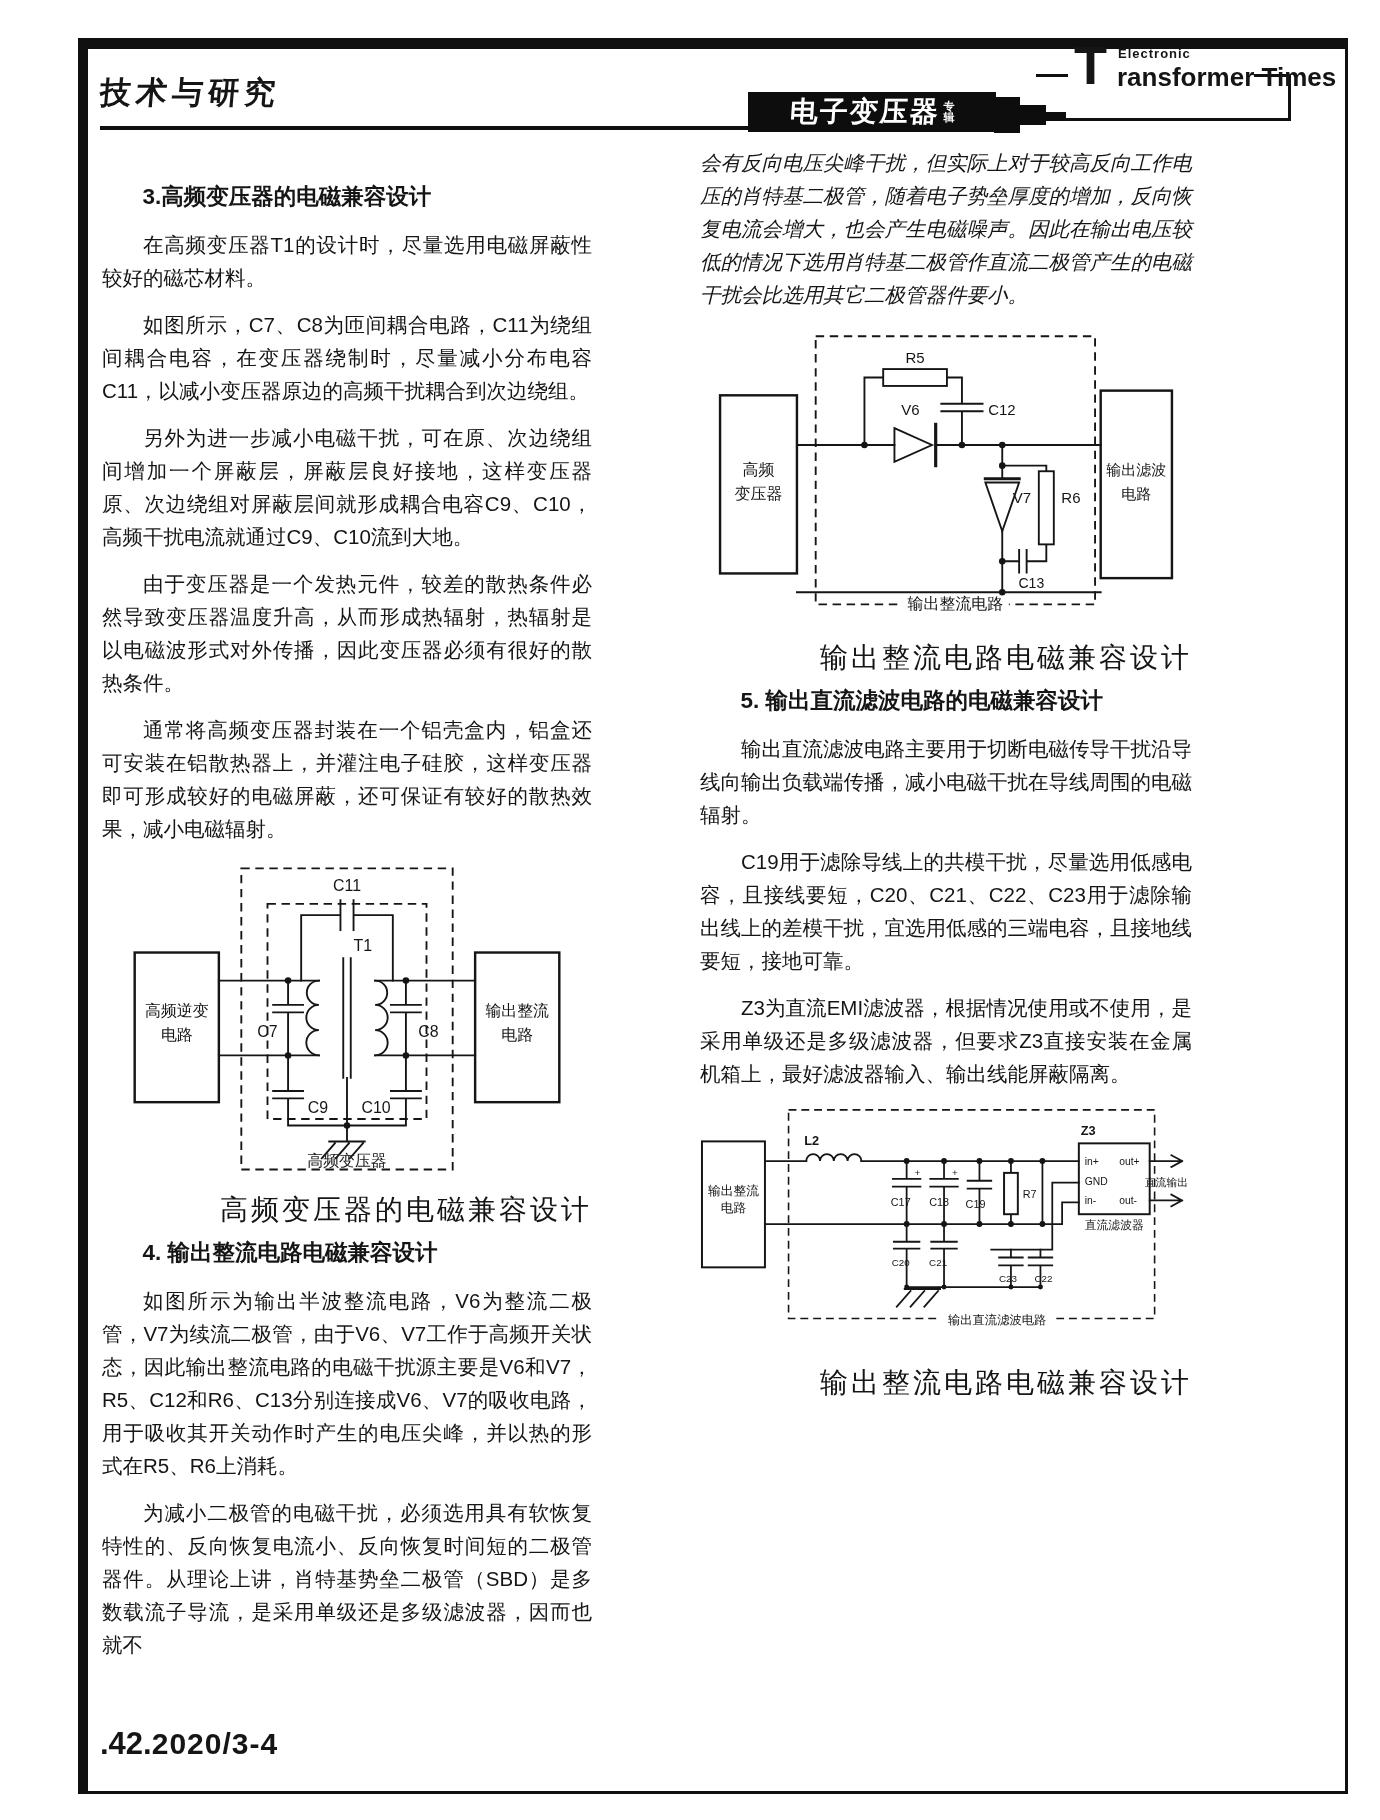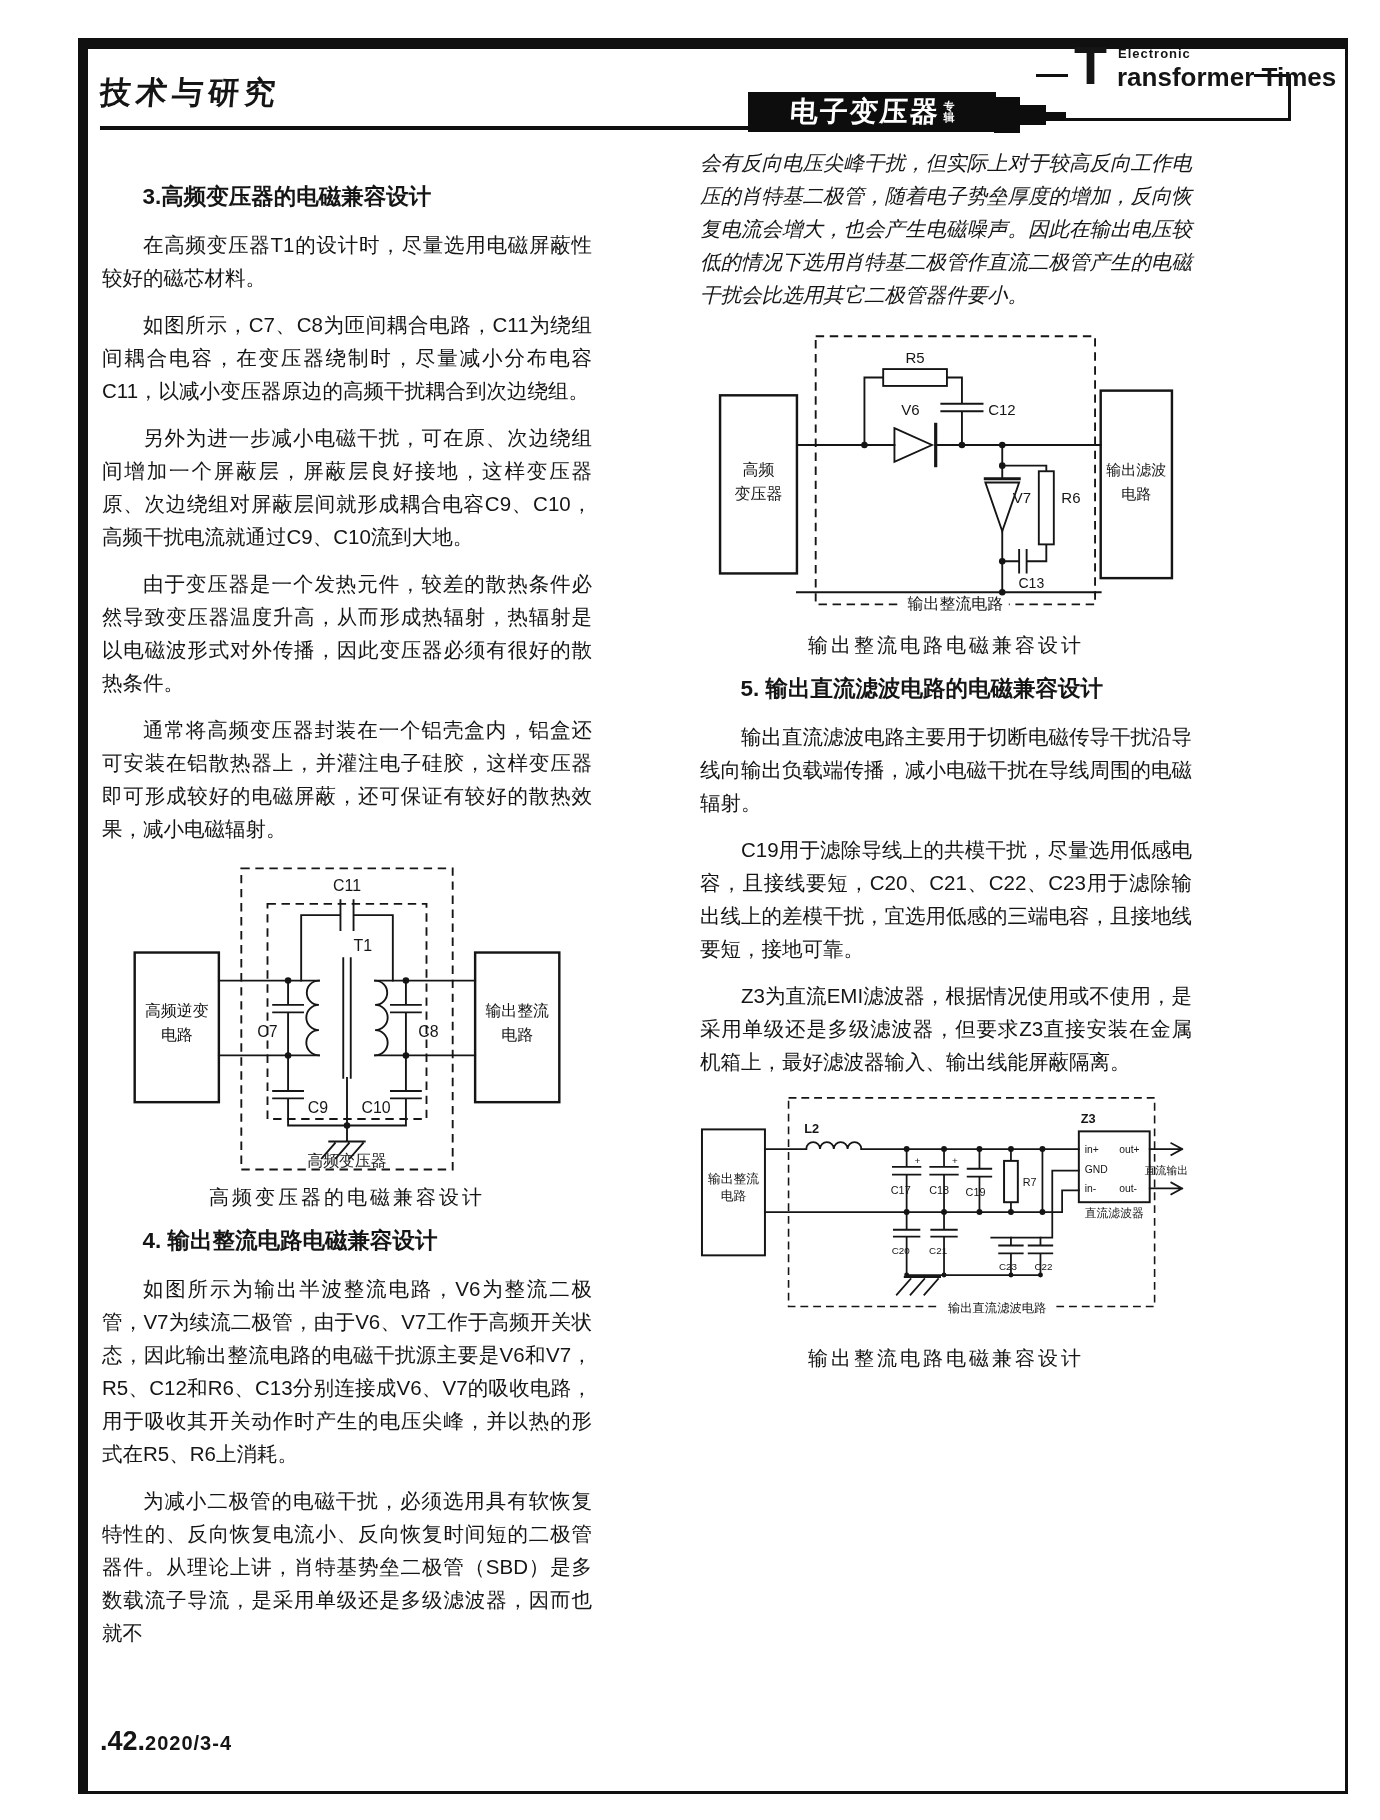--- a/index.html
+++ b/index.html
@@ -38,38 +38,38 @@
   .ett-rest{position:absolute;left:1117px;top:62px;font-size:26px;font-weight:800;}
   
   .col{position:absolute;font-size:20.5px;line-height:33px;text-align:justify;}
   .col-left{left:102px;top:178px;width:490px;}
   .col-right{left:700px;top:146px;width:492px;}
   .col p{margin:0 0 14px 0;text-indent:2em;}
   .col p.no-indent{text-indent:0;font-style:italic;}
   .sec-heading{font-size:22.5px;font-weight:800;margin:2px 0 14px 0;text-indent:1.8em;line-height:34px;}
   
   figure{margin:4px 0 10px 0;text-align:center;}
-  figcaption{font-size:20px;letter-spacing:3px;margin-top:4px;text-indent:0;}
+  figcaption{font-size:28px;letter-spacing:3px;margin-top:16px;text-indent:0;text-align:right;}
   .fig{display:block;margin:0 auto;}
   .fig .w{stroke:#151515;stroke-width:2;fill:none;stroke-linecap:square;}
   .fig .w3{stroke:#151515;stroke-width:3.4;fill:none;stroke-linecap:square;}
   .fig .dash{stroke:#151515;stroke-width:2;fill:none;stroke-dasharray:9 6;}
   .fig .box{fill:none;stroke:#151515;stroke-width:2.6;}
   .fig .comp{fill:#fff;stroke:#151515;stroke-width:2;}
   .fig .dot{fill:#151515;}
   .fig text{fill:#151515;font-family:"Liberation Sans",sans-serif;}
   .fig .tm{text-anchor:middle;}
   .fig .whitebg{fill:#fff;stroke:none;}
   .f3 .w{stroke-width:1.8;}
   .f3 .dash{stroke-width:1.6;stroke-dasharray:8 5;}
   .f3 .box{stroke-width:2;}
   
   .footer{position:absolute;left:100px;top:1726px;display:flex;align-items:baseline;}
-  .footer .num{font-size:27px;font-weight:800;}
-  .footer .issue{font-size:20px;font-weight:800;letter-spacing:1px;}
+  .footer .num{font-size:31px;font-weight:800;}
+  .footer .issue{font-size:30px;font-weight:800;letter-spacing:1px;}
 </style>
 </head>
 <body>
 
 <div class="page">
   <div class="frame"></div>
 
   <div class="section-label">技术与研究</div>
   <div class="header-rule"></div>
   <div class="brand-badge">

